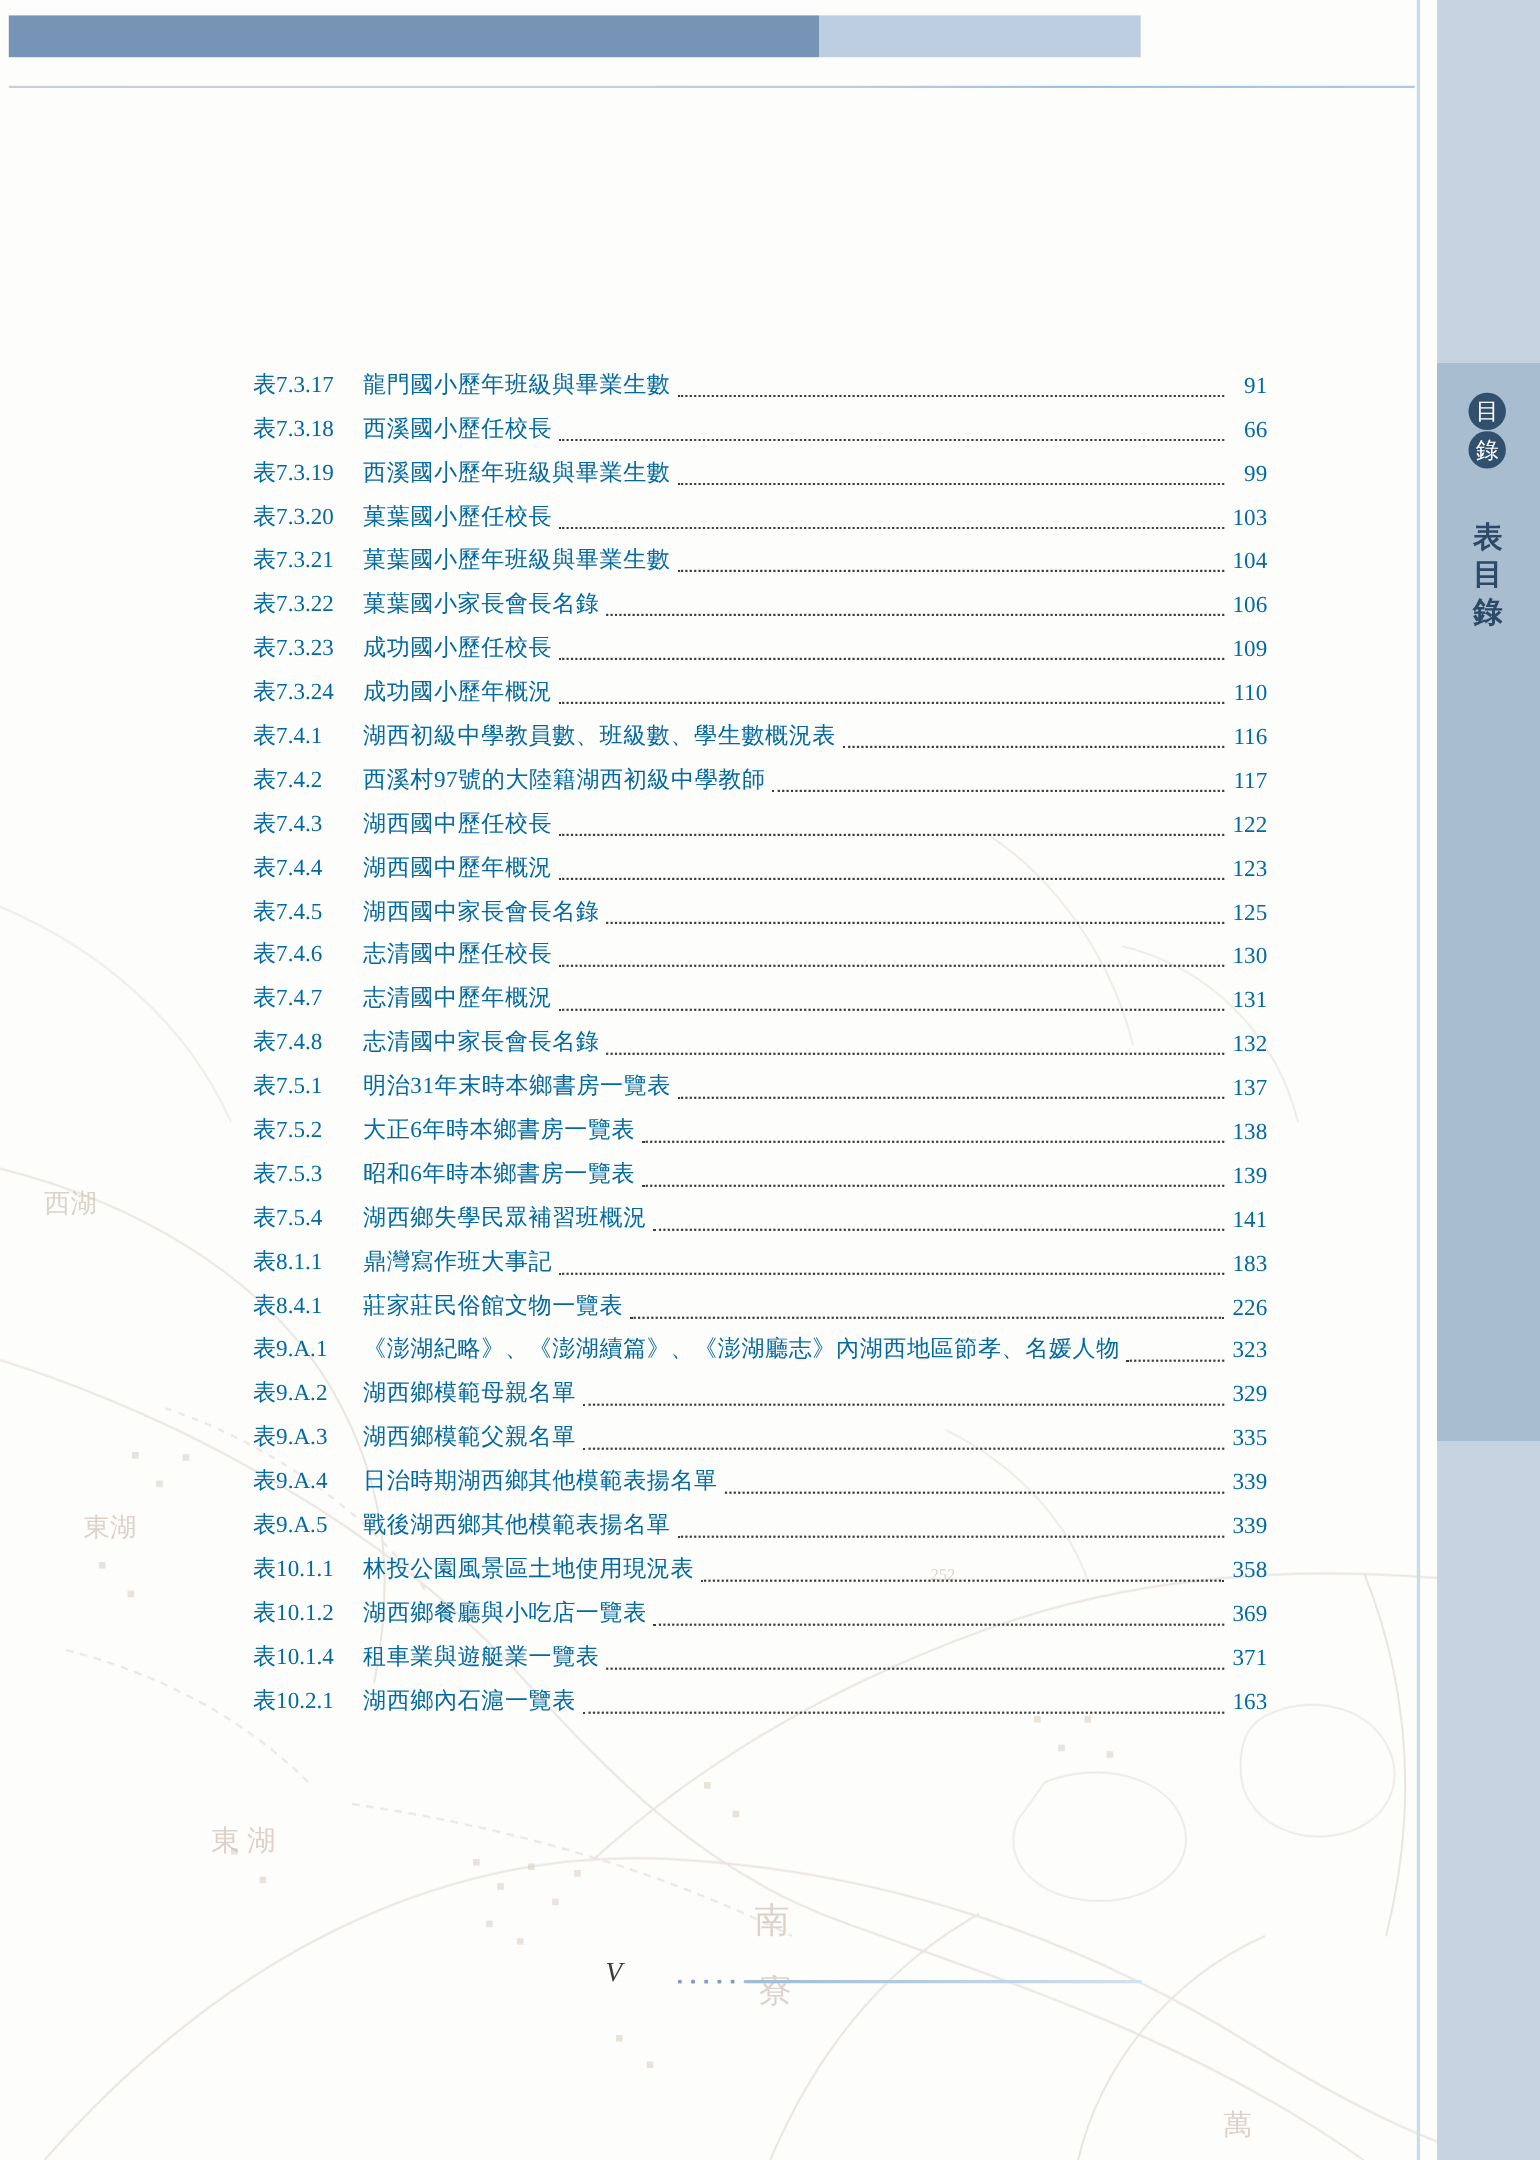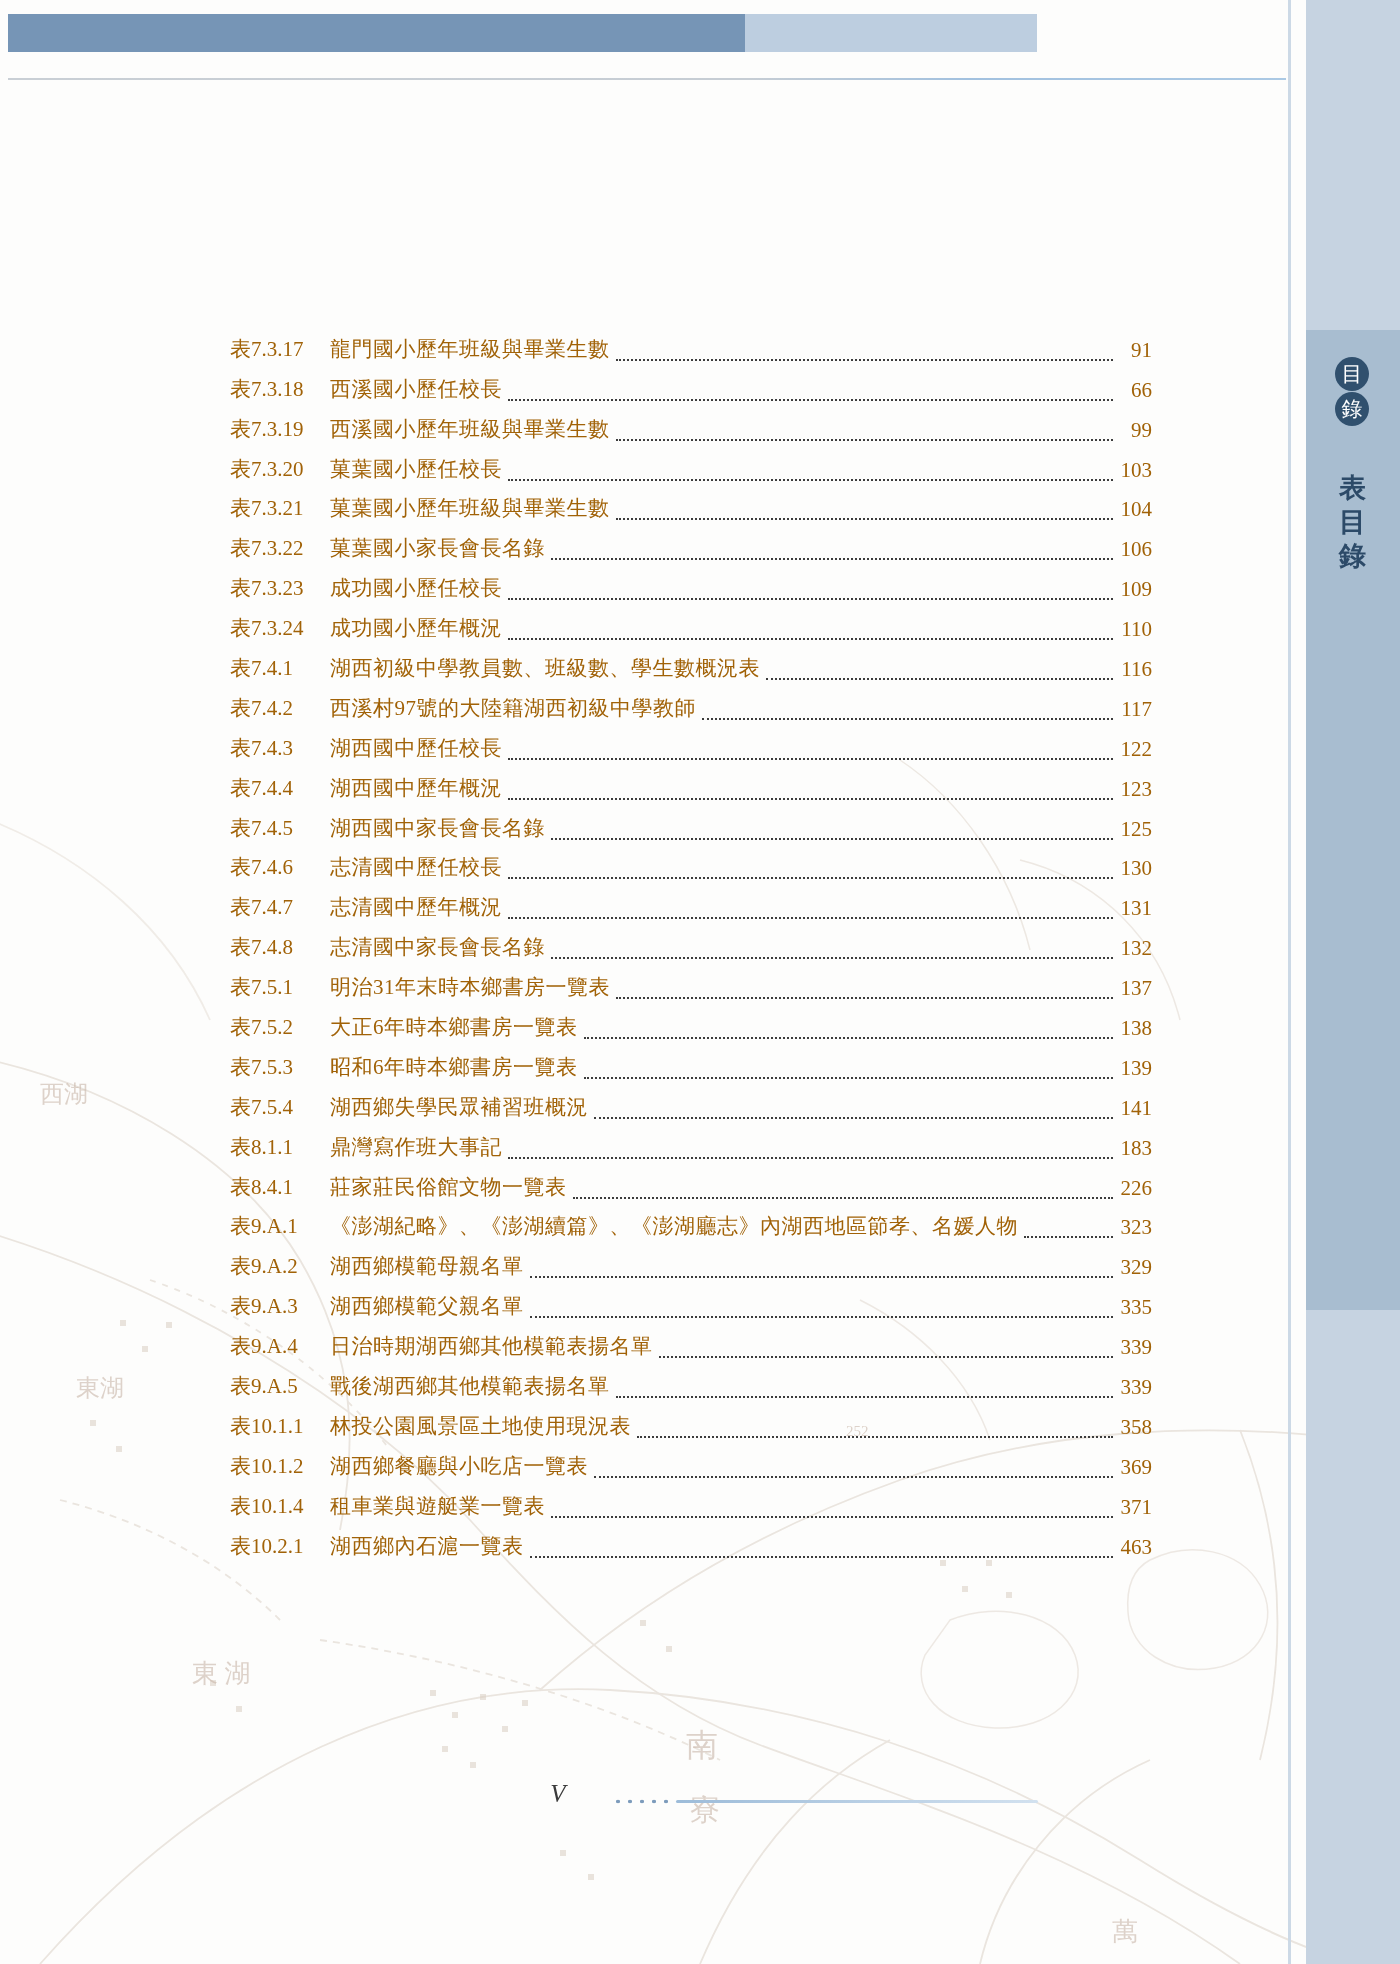--- a/index.html
+++ b/index.html
@@ -23,21 +23,21 @@
   .side-tab{position:absolute;left:1306px;top:330px;width:94px;height:980px;background:#a8bdd0;}
   .tab-circle{position:absolute;width:34px;height:34px;border-radius:50%;
               background:#30506e;color:#ffffff;display:flex;align-items:center;justify-content:center;
               font-size:21px;line-height:1;font-family:"Liberation Serif","DejaVu Serif",serif;}
   .circ-1{left:1335px;top:357px;}
   .circ-2{left:1335px;top:392px;}
   .tab-label{position:absolute;left:1338px;top:443px;width:29px;
              font-size:27px;line-height:34px;font-weight:600;color:#2c4a68;
              text-align:center;word-break:break-all;margin-top:28px;}
   
-  .toc{position:absolute;left:230px;top:330px;width:922px;color:#a16207;}
+  .toc{position:absolute;left:230px;top:330px;width:922px;color:#0369a1;}
   .toc-row{display:flex;align-items:flex-end;height:39.9px;font-size:21px;}
   .toc-label{flex:0 0 100px;padding-bottom:7px;white-space:nowrap;}
   .toc-title{flex:0 0 auto;padding-bottom:7px;white-space:nowrap;letter-spacing:0.5px;}
   .toc-leader{flex:1 1 auto;border-bottom:2.5px dotted #3c3c3c;margin:0 5px 9px 6px;min-width:14px;}
   .toc-page{flex:0 0 auto;padding-bottom:7px;text-align:right;min-width:34px;}
   
   .folio{position:absolute;left:516px;top:1780px;width:84px;text-align:center;
          font-size:25px;font-style:italic;color:#3a3a3a;}
   .fdots{position:absolute;left:612px;top:1799px;width:58px;height:5px;
          background-image:radial-gradient(circle,#7d9cbc 1.7px,rgba(0,0,0,0) 2.1px);
@@ -300,21 +300,21 @@
       <div class="toc-row">
         <span class="toc-label">表10.1.4</span>
         <span class="toc-title">租車業與遊艇業一覽表</span>
         <span class="toc-leader"></span>
         <span class="toc-page">371</span>
       </div>
       <div class="toc-row">
         <span class="toc-label">表10.2.1</span>
         <span class="toc-title">湖西鄉內石滬一覽表</span>
         <span class="toc-leader"></span>
-        <span class="toc-page">463</span>
+        <span class="toc-page">163</span>
       </div>
     </div>
 
   <div class="folio">V</div>
   <div class="fdots"></div>
   <div class="fline"></div>
 
 </div>
 
 </body></html>

